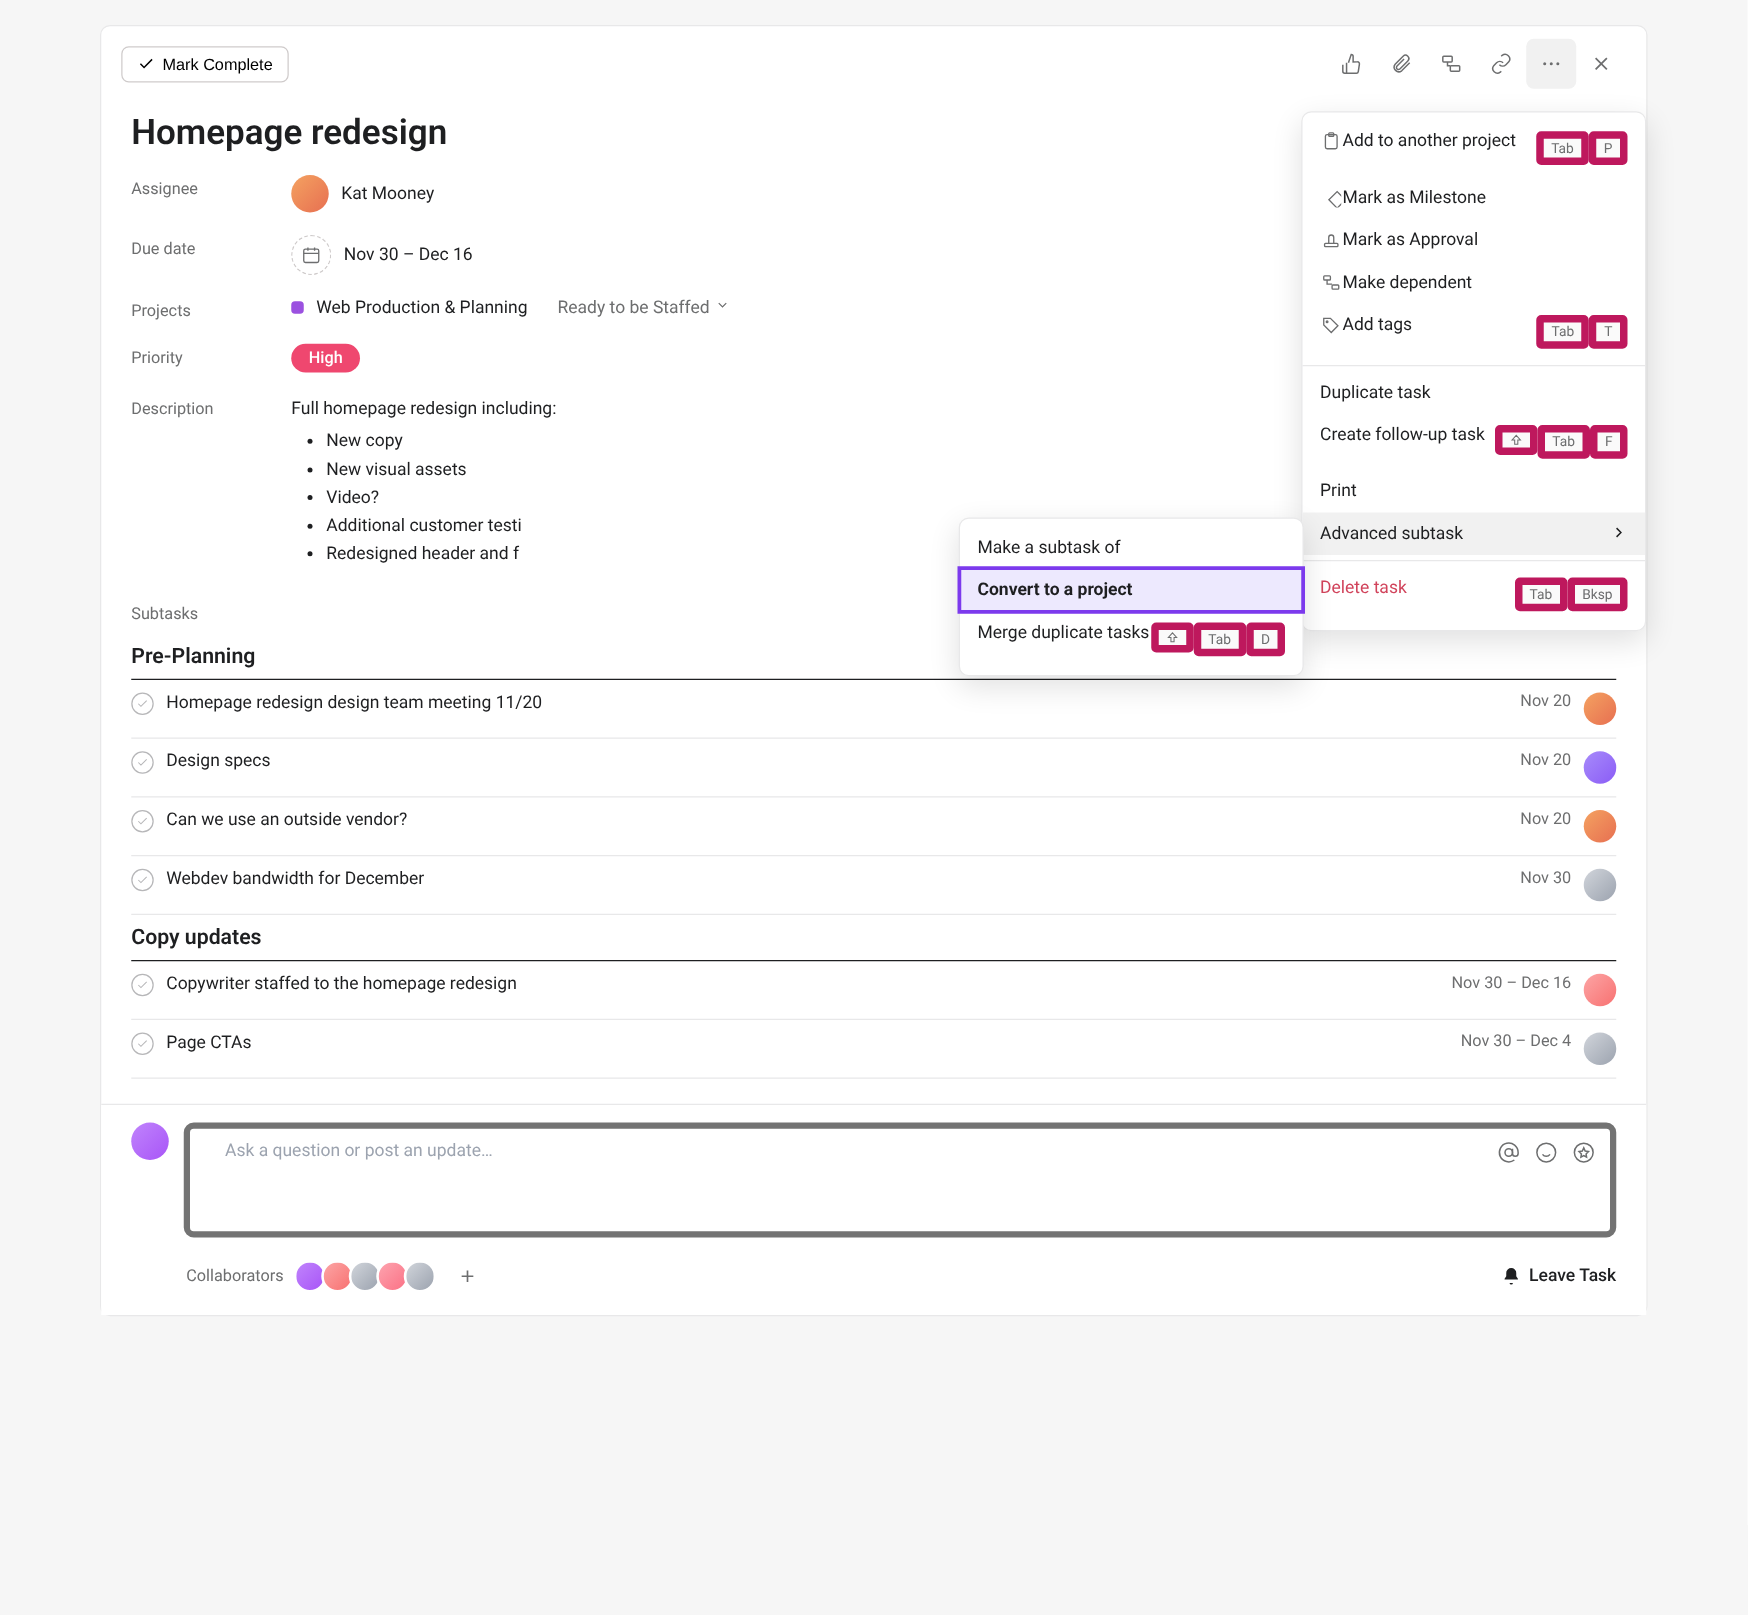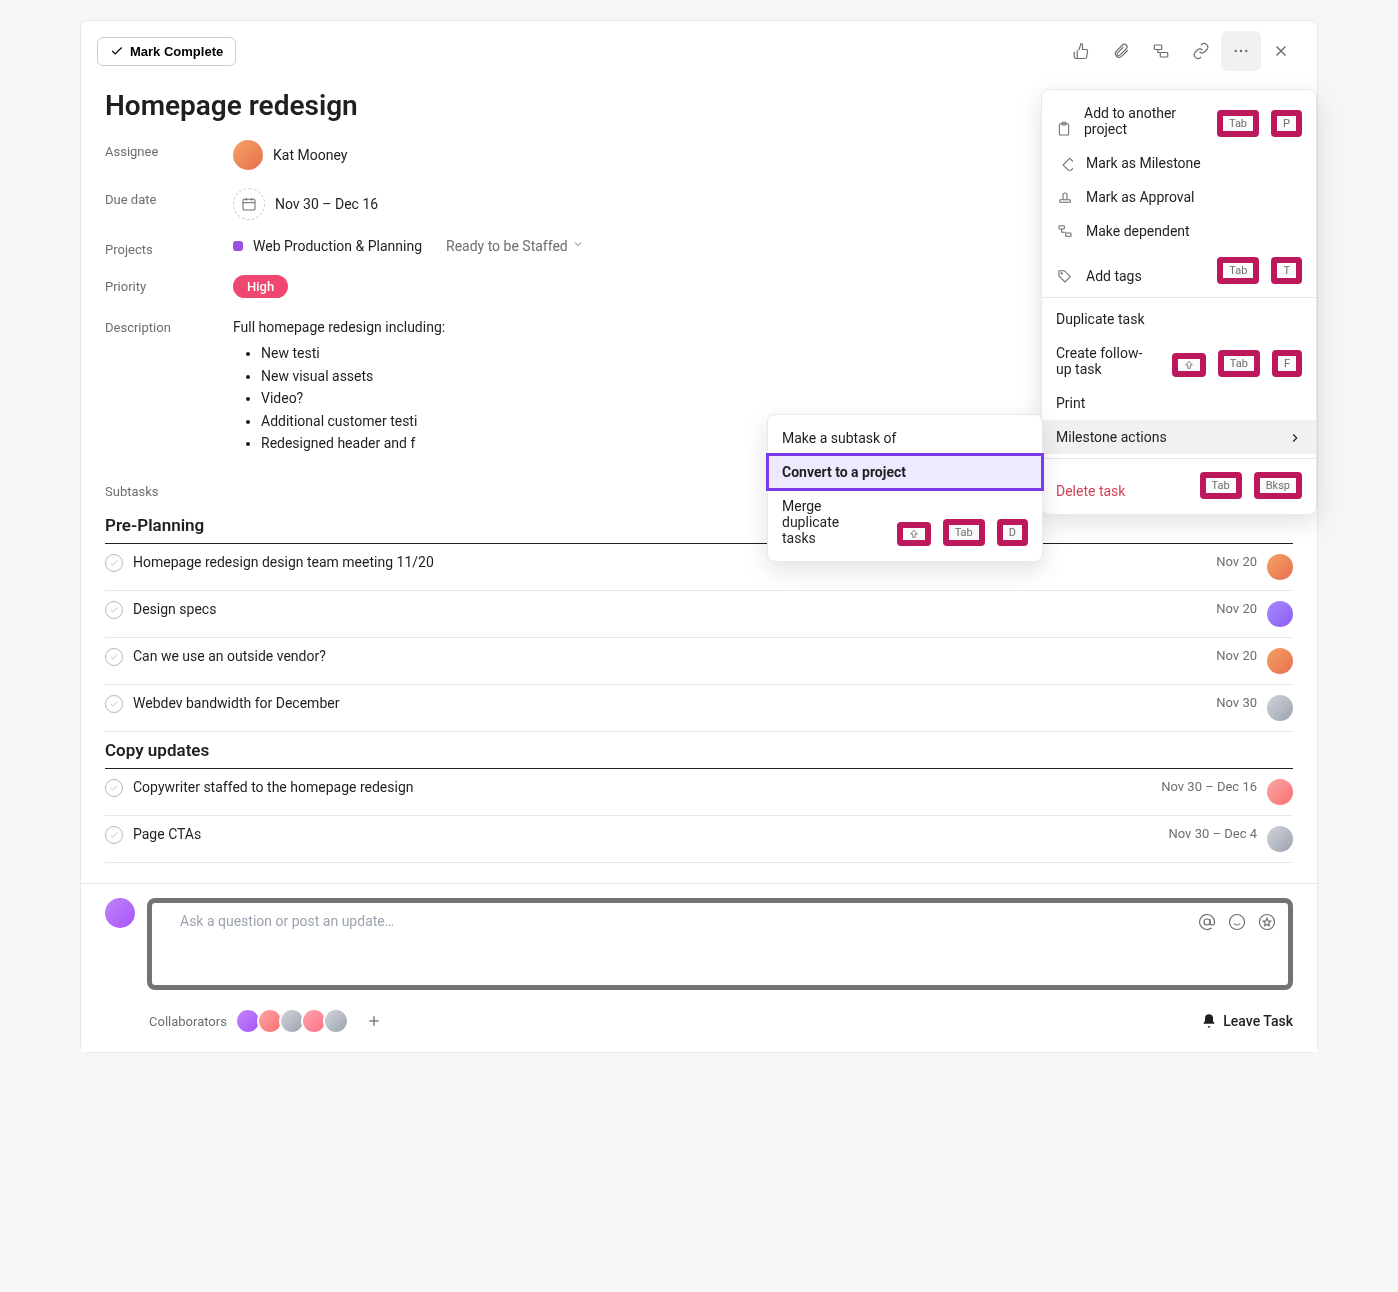--- a/index.html
+++ b/index.html
@@ -25,21 +25,20 @@
 .mark-complete {
   border: 1px solid #cfcbcb;
   border-radius: 6px;
   padding: 6px 12px;
   display: inline-flex;
   align-items: center;
   gap: 6px;
   cursor: pointer;
   background: #fff;
   font-size: 13px;
-  font-weight: bold;
 }
 .tool-icons { margin-left: auto; display: flex; gap: 0; align-items: center; }
 .tool-icon {
   width: 40px; height: 40px;
   display: flex; align-items: center; justify-content: center;
   cursor: pointer; color: #6d6e6f; border-radius: 6px;
 }
 .tool-icon.active { background: #f1f1f1; }
 .content { padding: 8px 24px 20px 24px; }
 .title { font-size: 28px; font-weight: 600; margin-bottom: 18px; }
@@ -100,21 +99,21 @@
 .leave-task { margin-left:auto; display:flex; align-items:center; gap:6px; font-weight:500; }
 
 .dropdown {
   position:absolute; background:#fff; border:1px solid #e8e8e9;
   border-radius:8px; box-shadow:0 8px 24px rgba(0,0,0,0.12);
   z-index:100; padding:6px 0;
 }
 .dropdown.main { top:68px; right:0; width:276px; }
 .dropdown.sub { top:393px; right:274px; width:276px; }
 .menu-item {
-  display:flex; align-items:flex-end; gap:12px; padding:9px 14px;
+  display:flex; align-items:flex-start; gap:0; padding:9px 14px;
   cursor:pointer; font-size:14px;
 }
 .menu-item:hover, .menu-item.hovered { background:#f1f1f1; }
 .menu-item.highlighted {
   background:#ede9fe; outline:3px solid #7c3aed; outline-offset:-1px;font-weight:bold;
 }
 .menu-item .menu-icon { width:18px; color:#6d6e6f; display:flex; align-items:center; justify-content:center; }
 .menu-item .spacer { flex:1; }
 .kbd {
   border:6px solid #be185d; border-radius:4px; padding:1px 6px;
@@ -222,21 +221,21 @@
         <span class="priority-pill">High</span>
       </div>
     </div>
 
     <div class="field-row">
       <div class="field-label">Description</div>
       <div class="field-value desc">
         <div>
           <div>Full homepage redesign including:</div>
           <ul>
-            <li>New testi</li>
+            <li>New copy</li>
             <li>New visual assets</li>
             <li>Video?</li>
             <li>Additional customer testi</li>
             <li>Redesigned header and f</li>
           </ul>
         </div>
       </div>
     </div>
 
     <div class="subtasks-label">Subtasks</div>
@@ -424,21 +423,21 @@
             <path d="M12 3l8 9h-5v8H9v-8H4z"></path>
           </svg>
         </span>
       <span class="kbd">Tab</span>
       <span class="kbd">F</span>
     </div>
     <div class="menu-item">
       <span>Print</span>
     </div>
     <div class="menu-item hovered">
-      <span>Milestone actions</span>
+      <span>Advanced subtask</span>
       <span class="chevron-right">
           <svg width="14" height="14" viewBox="0 0 24 24" fill="none" stroke="currentColor" stroke-width="2">
             <polyline points="9 18 15 12 9 6"></polyline>
           </svg>
         </span>
     </div>
     <div class="menu-divider"></div>
     <div class="menu-item danger">
       <span>Delete task</span>
       <span class="spacer"></span>

